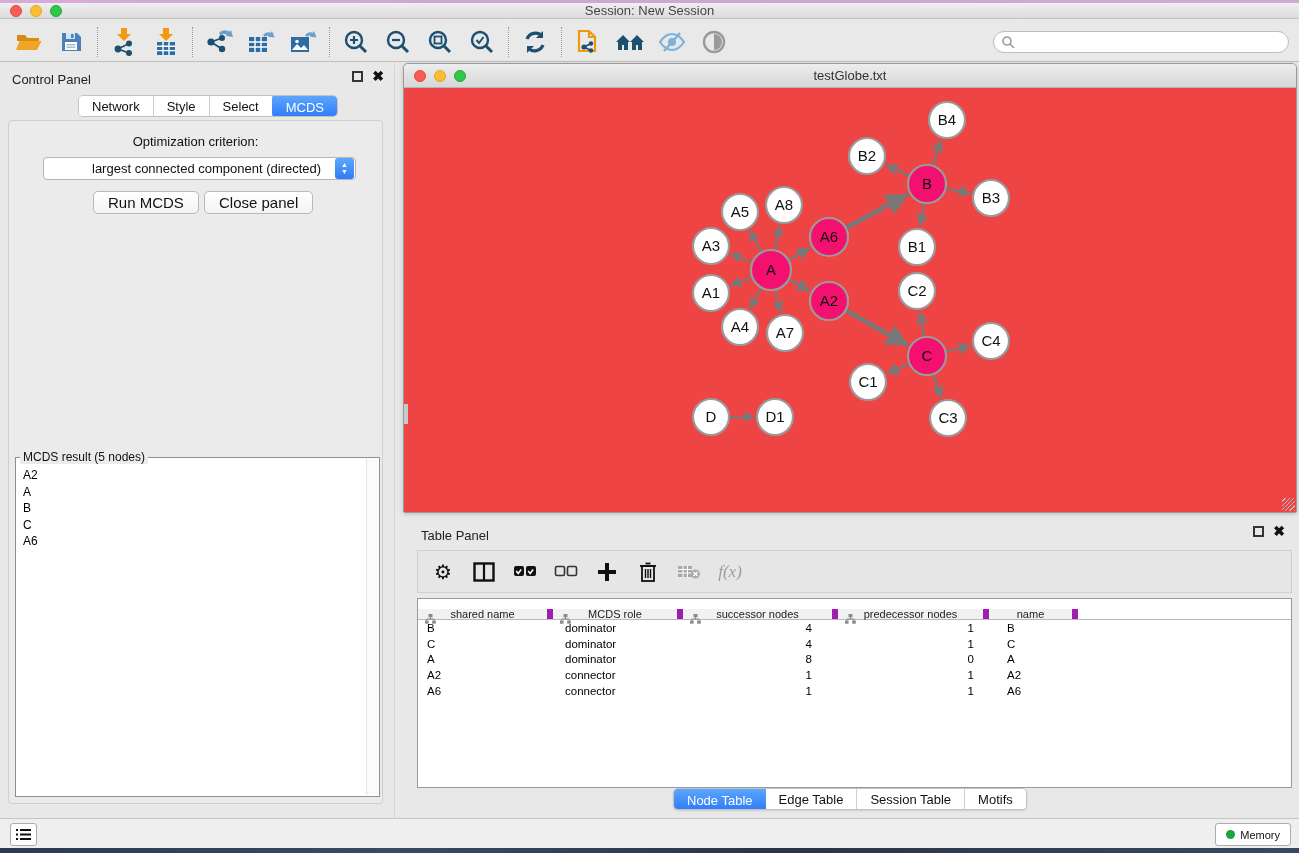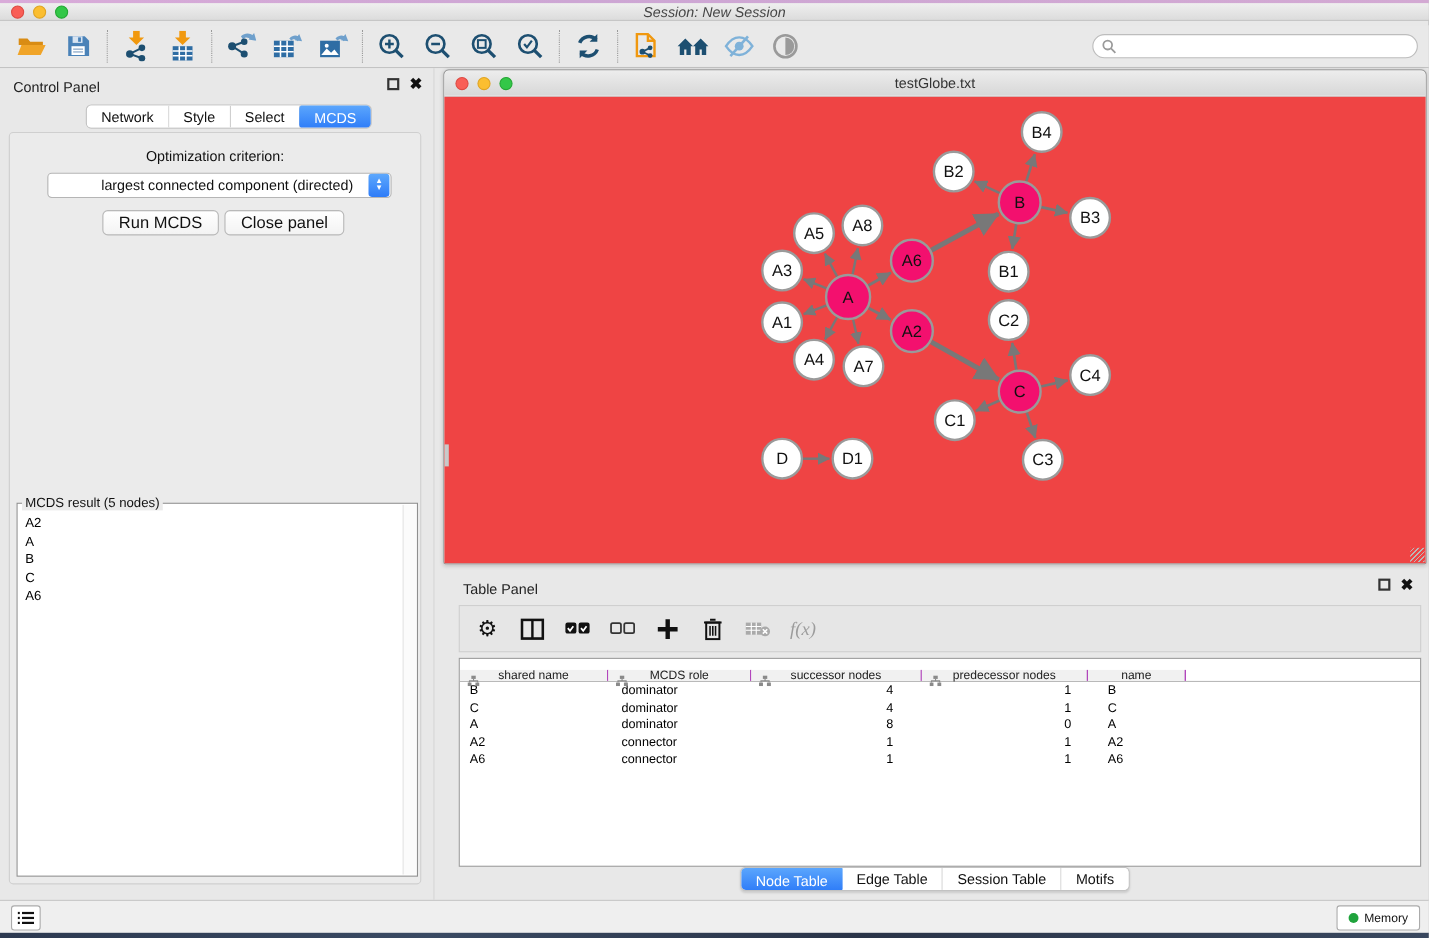--- a/index.html
+++ b/index.html
@@ -5,21 +5,21 @@
   * { margin:0; padding:0; box-sizing:border-box; }
   html,body { background:#555; }
   body { font-family:"Liberation Sans", sans-serif; }
   .app { position:relative; width:1299px; height:853px; background:#e8e8e8; overflow:hidden; }
 
   
   .top-strip { position:absolute; left:0; top:0; width:100%; height:3px;
     background:linear-gradient(90deg,#d9abd9,#cda6d4 40%,#d3a9d3); }
   .titlebar { position:absolute; left:0; top:3px; width:100%; height:16px;
     background:linear-gradient(#efefef,#dcdcdc); border-bottom:1px solid #c2c2c2;
-    display:flex; align-items:center;font-style:italic; }
+    display:flex; align-items:center; }
   .lights { display:flex; gap:8px; margin-left:10px; }
   .light { width:12px; height:12px; border-radius:50%; }
   .light.red { background:#f95e56; border:1px solid #dd4a43; }
   .light.yellow { background:#fbbe30; border:1px solid #e0a423; }
   .light.green { background:#33c748; border:1px solid #24a834; }
   .title-text { position:absolute; left:0; right:0; text-align:center; font-size:13px; color:#454545; }
 
   
   .toolbar { position:absolute; left:0; top:23px; width:100%; height:39px;
     background:#e9e9e9; border-bottom:1px solid #bfbfbf; display:flex; align-items:center; padding-left:8px; }
@@ -78,21 +78,21 @@
   
   .table-panel { position:absolute; left:399px; top:458px; width:900px; height:298px; }
   .tp-title { position:absolute; left:22px; top:8px; font-size:13px; color:#222; }
   .tp-toolbar { position:absolute; left:18px; top:30px; width:875px; height:43px;
     background:#e6e6e6; border:1px solid #cfcfcf; display:flex; align-items:center; gap:15px; padding-left:12px; }
   .tpi { width:26px; height:26px; display:flex; align-items:center; justify-content:center; }
   .gear-glyph { font-size:20px; color:#111; line-height:20px; }
   .fx-label { font-family:"Liberation Serif", serif; font-style:italic; font-size:17px; color:#9c9c9c; }
   .tp-table { position:absolute; left:18px; top:78px; width:875px; height:190px; background:#fff; border:1px solid #9a9a9a; overflow:hidden; }
   .tbl-header { display:flex; height:21px; border-bottom:1px solid #b9b9b9; }
-  .th { background:#f1f1f1; border-right:1px solid #a21caf; display:flex; align-items:center; justify-content:center; gap:6px; font-size:11px; color:#222; position:relative;margin-top:10px; }
+  .th { background:#f1f1f1; border-right:6px solid #a21caf; display:flex; align-items:center; justify-content:center; gap:6px; font-size:11px; color:#222; position:relative;margin-top:10px; }
   .th .tree-ic { position:absolute; left:7px; top:5px; }
   .tr { display:flex; height:15.7px; align-items:center; }
   .td { font-size:11.5px; color:#000; overflow:hidden; white-space:nowrap; }
   .td.l { text-align:left; padding-left:9px; }
   .td.l2 { text-align:left; padding-left:12px; }
   .td.r1 { text-align:right; padding-right:26px; }
   .td.r2 { text-align:right; padding-right:15px; }
   .td.nm { text-align:left; padding-left:18px; }
   .tp-tabs { left:274px; top:268px; box-shadow:0 1px 2px rgba(0,0,0,.12); }
   .tp-tabs .seg { font-size:13px; }

